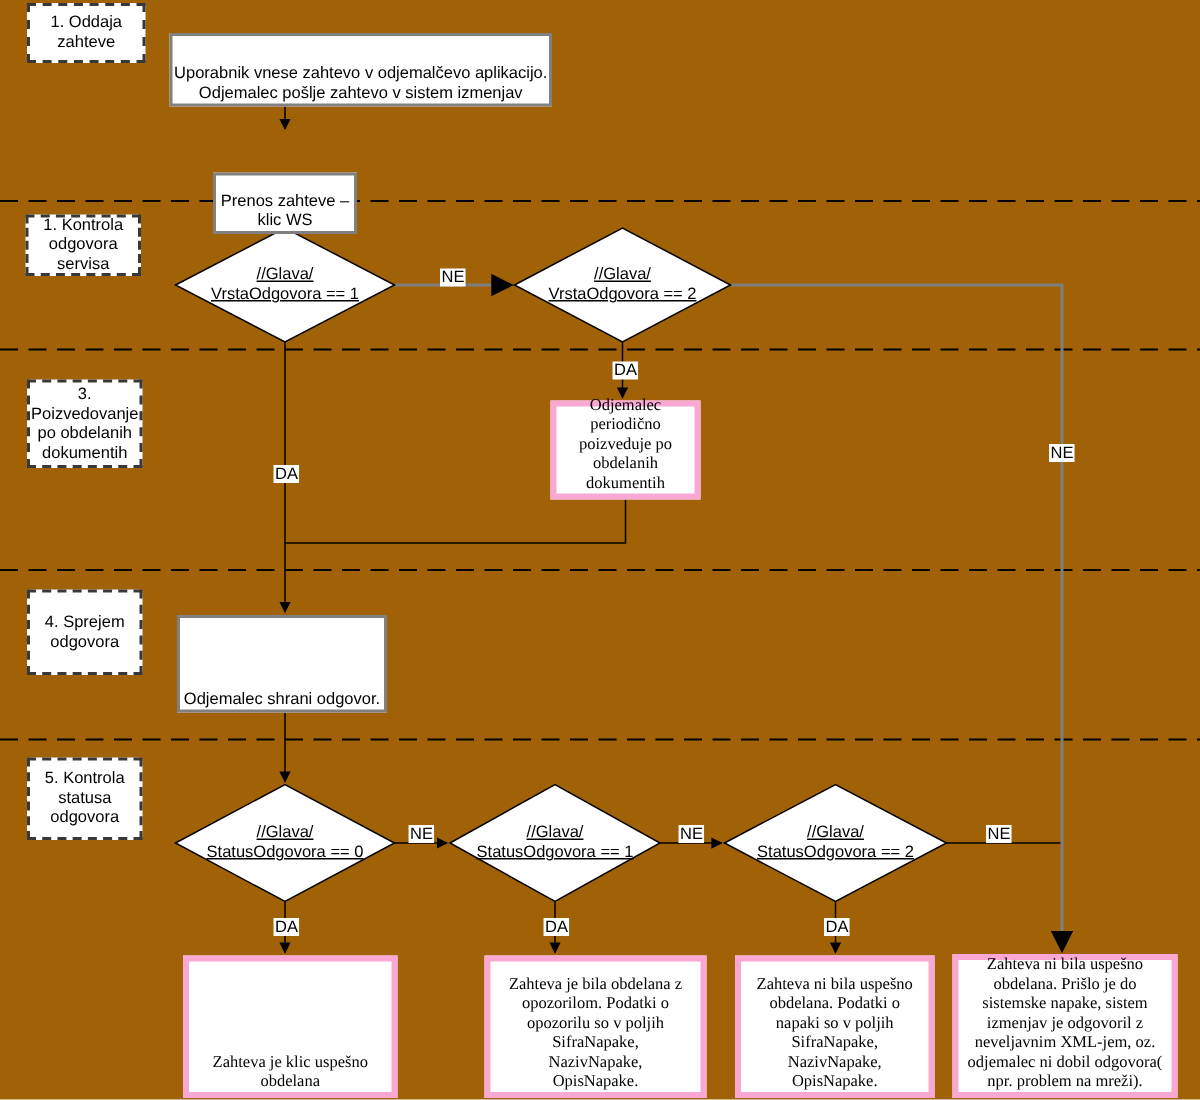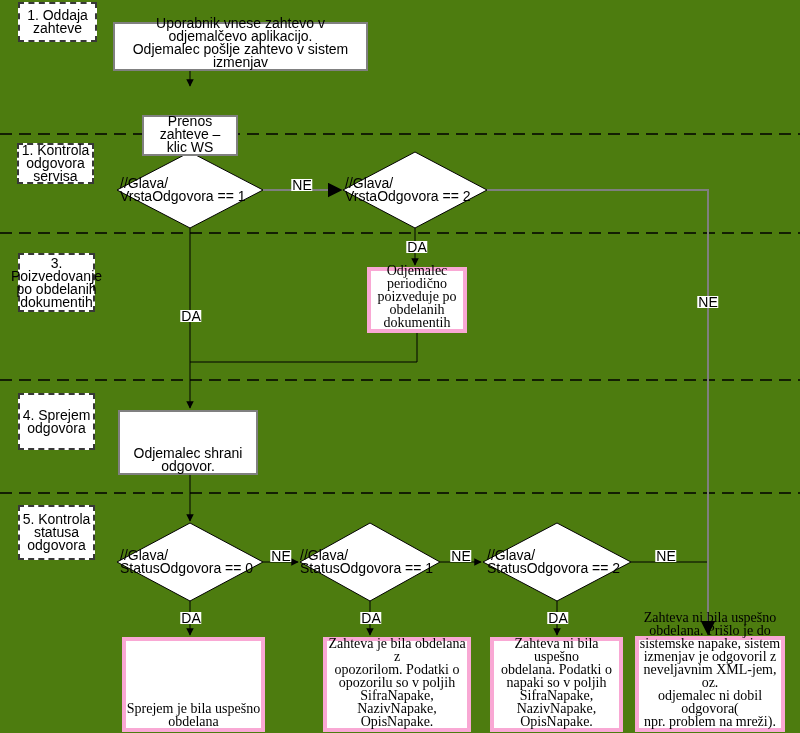--- a/index.html
+++ b/index.html
@@ -1,36 +1,36 @@
 <!DOCTYPE html>
 <html><head>
 <meta charset="utf-8">
 <style>
   html,body{margin:0;padding:0;background:#fff;}
   #stage{
-    position:relative;width:800px;height:733px;background:#4d7c0f;
+    position:relative;width:800px;height:733px;background:#a16207;
     font-family:"Liberation Sans","DejaVu Sans",sans-serif;
-    font-size:14px;color:#000;overflow:hidden;
+    font-size:11px;color:#000;overflow:hidden;
   }
   #wires{position:absolute;left:0;top:0;width:800px;height:733px;}
   .phase{
     position:absolute;border:2px dashed #383838;box-sizing:border-box;
     display:flex;align-items:center;justify-content:center;text-align:center;
     background:#fff;line-height:13px;
   }
   .pbox{
     position:absolute;box-sizing:border-box;background:#fff;
     display:flex;align-items:flex-end;justify-content:center;text-align:center;
     line-height:13px;
   }
   .pbox.gray{border:2px solid #808080;}
   .pbox.black{border:4px solid #f9a8d4;font-family:Liberation Serif, serif;}
   .dlabel{
-    position:absolute;width:140px;text-align:left;line-height:13px;
-    transform:translate(-50%,-50%);pointer-events:none;
+    position:absolute;width:140px;text-align:center;line-height:13px;
+    transform:translate(-50%,-50%);pointer-events:none;text-decoration:underline;
   }
   .elabel{
     position:absolute;background:#fff;padding:0 1px;line-height:12px;
     transform:translate(-50%,-50%);
   }
   .pre{white-space:pre-line;}
 </style>
 </head>
 <body>
 
@@ -97,21 +97,21 @@
       <span class="pre">Odjemalec
 periodično
 poizveduje po
 obdelanih
 dokumentih</span>
     </div>
   <div class="pbox gray" style="left:118px;top:410px;width:140px;height:65px;">
       <span class="pre">Odjemalec shrani odgovor.</span>
     </div>
   <div class="pbox black" style="left:122px;top:637px;width:143px;height:95px;">
-      <span class="pre">Sprejem je bila uspešno
+      <span class="pre">Zahteva je klic uspešno
 obdelana</span>
     </div>
   <div class="pbox black" style="left:303px;top:637px;width:148px;height:95px;margin-left:20px;">
       <span class="pre">Zahteva je bila obdelana z
 opozorilom. Podatki o
 opozorilu so v poljih
 SifraNapake,
 NazivNapake,
 OpisNapake.</span>
     </div>

